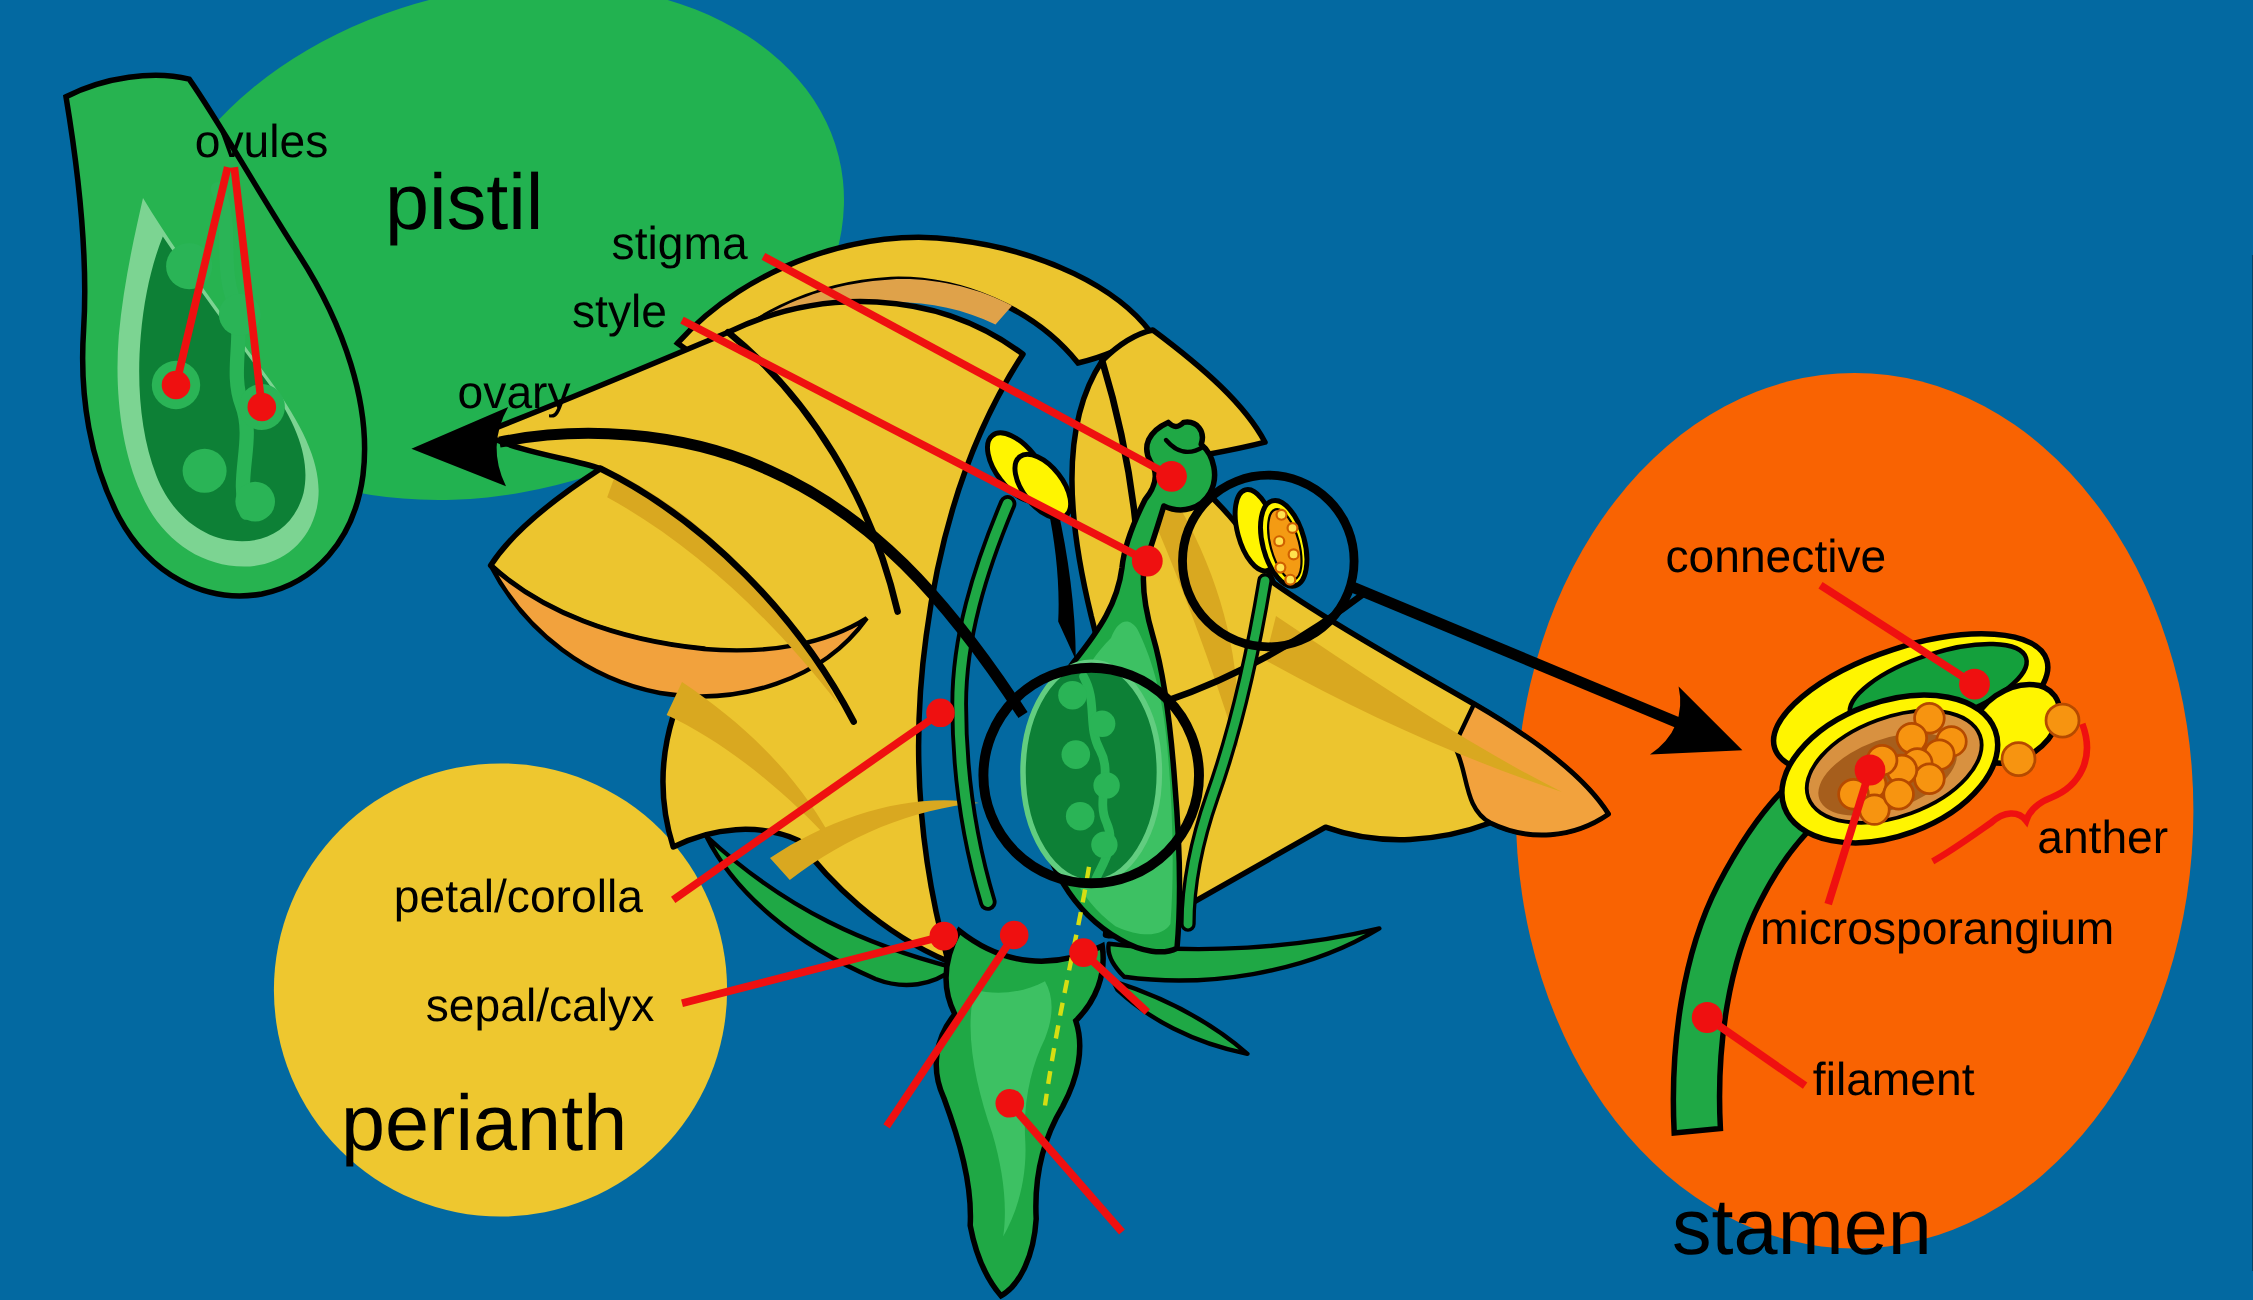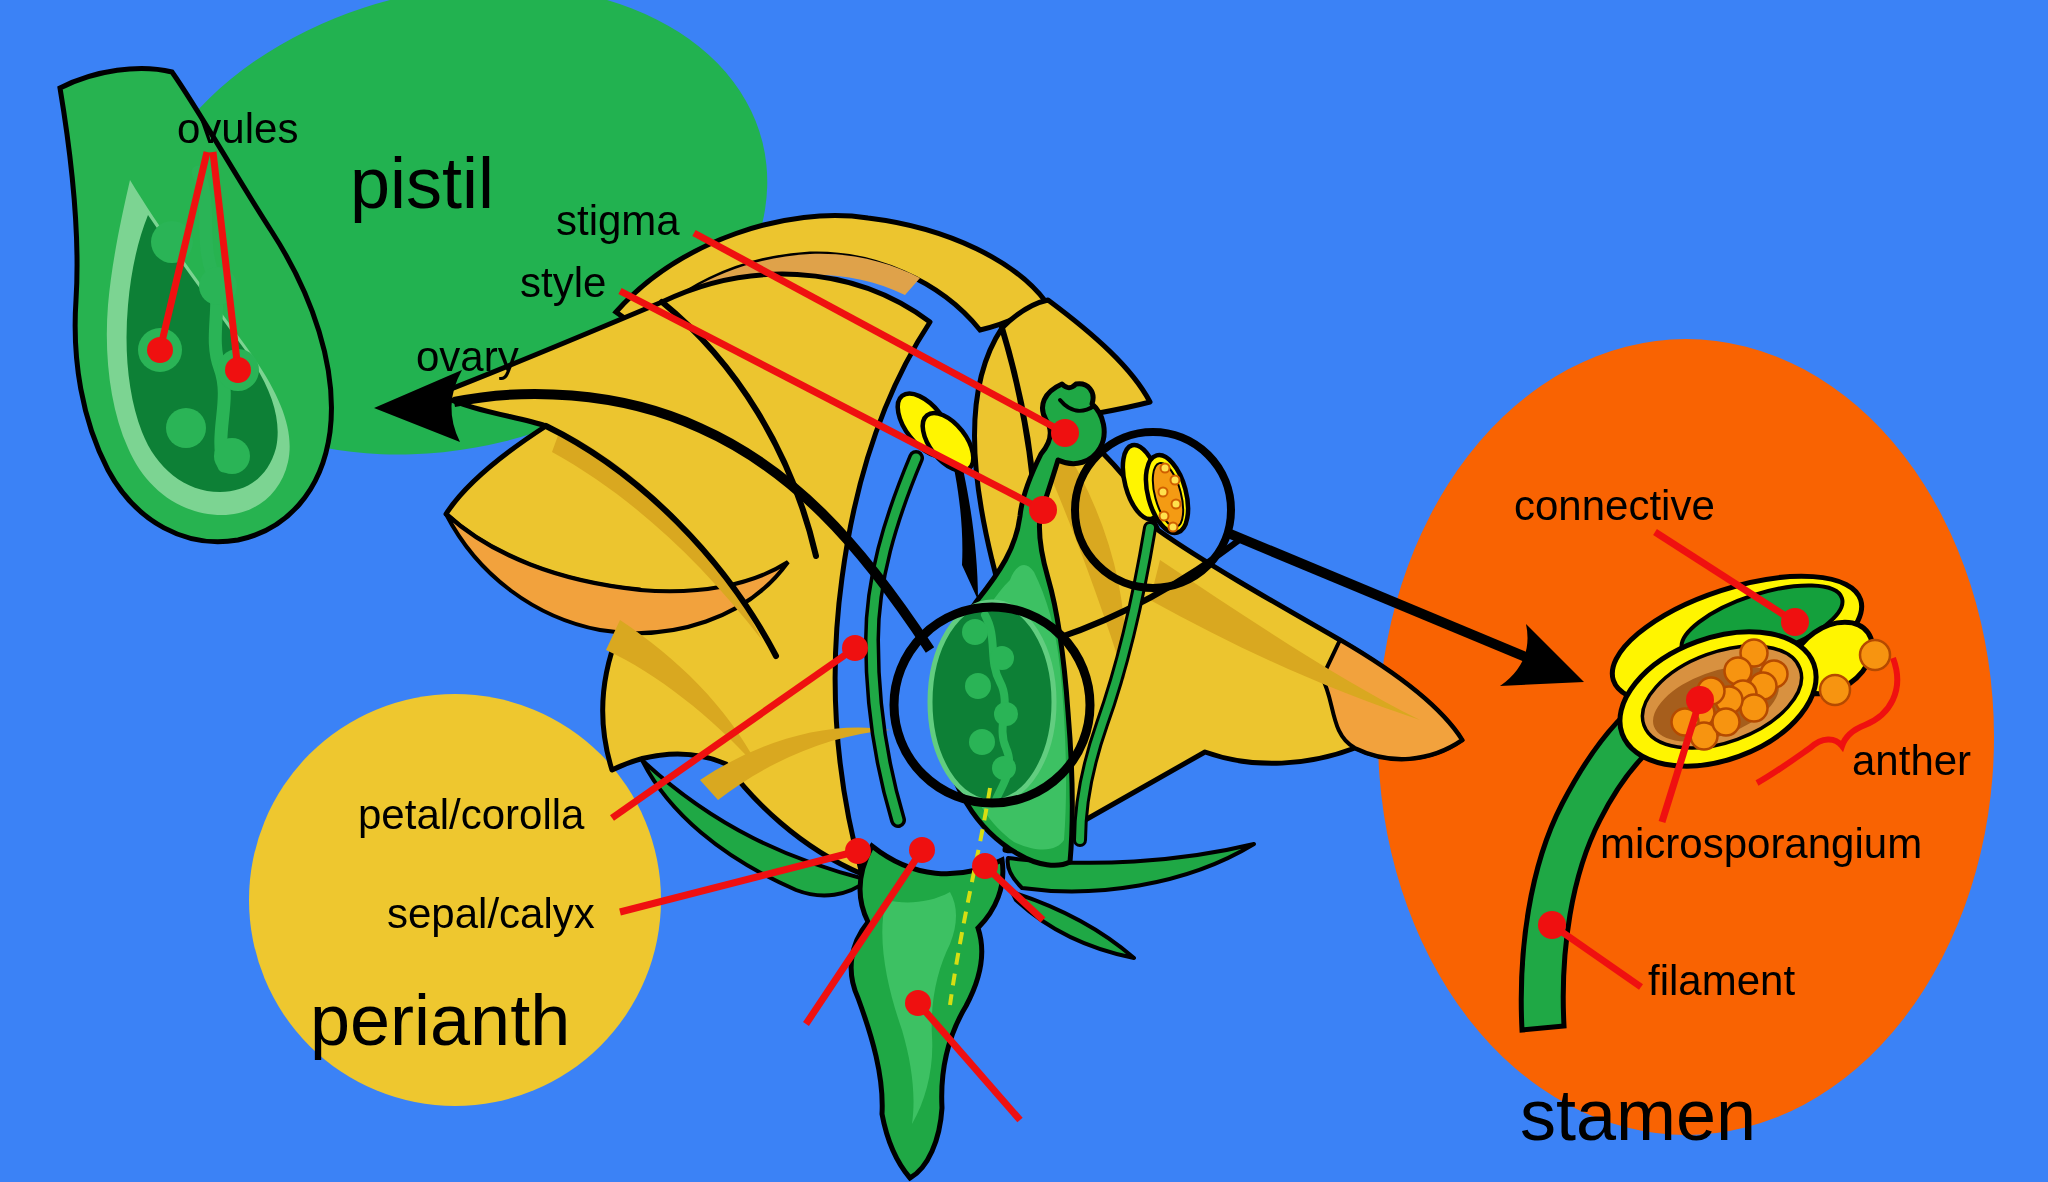--- a/index.html
+++ b/index.html
@@ -1,16 +1,16 @@
 <!DOCTYPE html>
 <html><head>
 <meta charset="utf-8">
 <style>
   html,body{margin:0;padding:0;background:#000;}
-  #stage{position:relative;width:2048px;height:1182px;background:#3b82f6;overflow:hidden;
+  #stage{position:relative;width:2048px;height:1182px;background:#0369a1;overflow:hidden;
          font-family:"Liberation Sans", sans-serif;}
   svg{position:absolute;left:0;top:0;}
   text{font-family:"Liberation Sans", sans-serif;fill:#000;}
   .lbl{font-size:42px;}
   .big{font-size:72px;}
 </style>
 </head>
 <body>
 
 <div id="stage">

